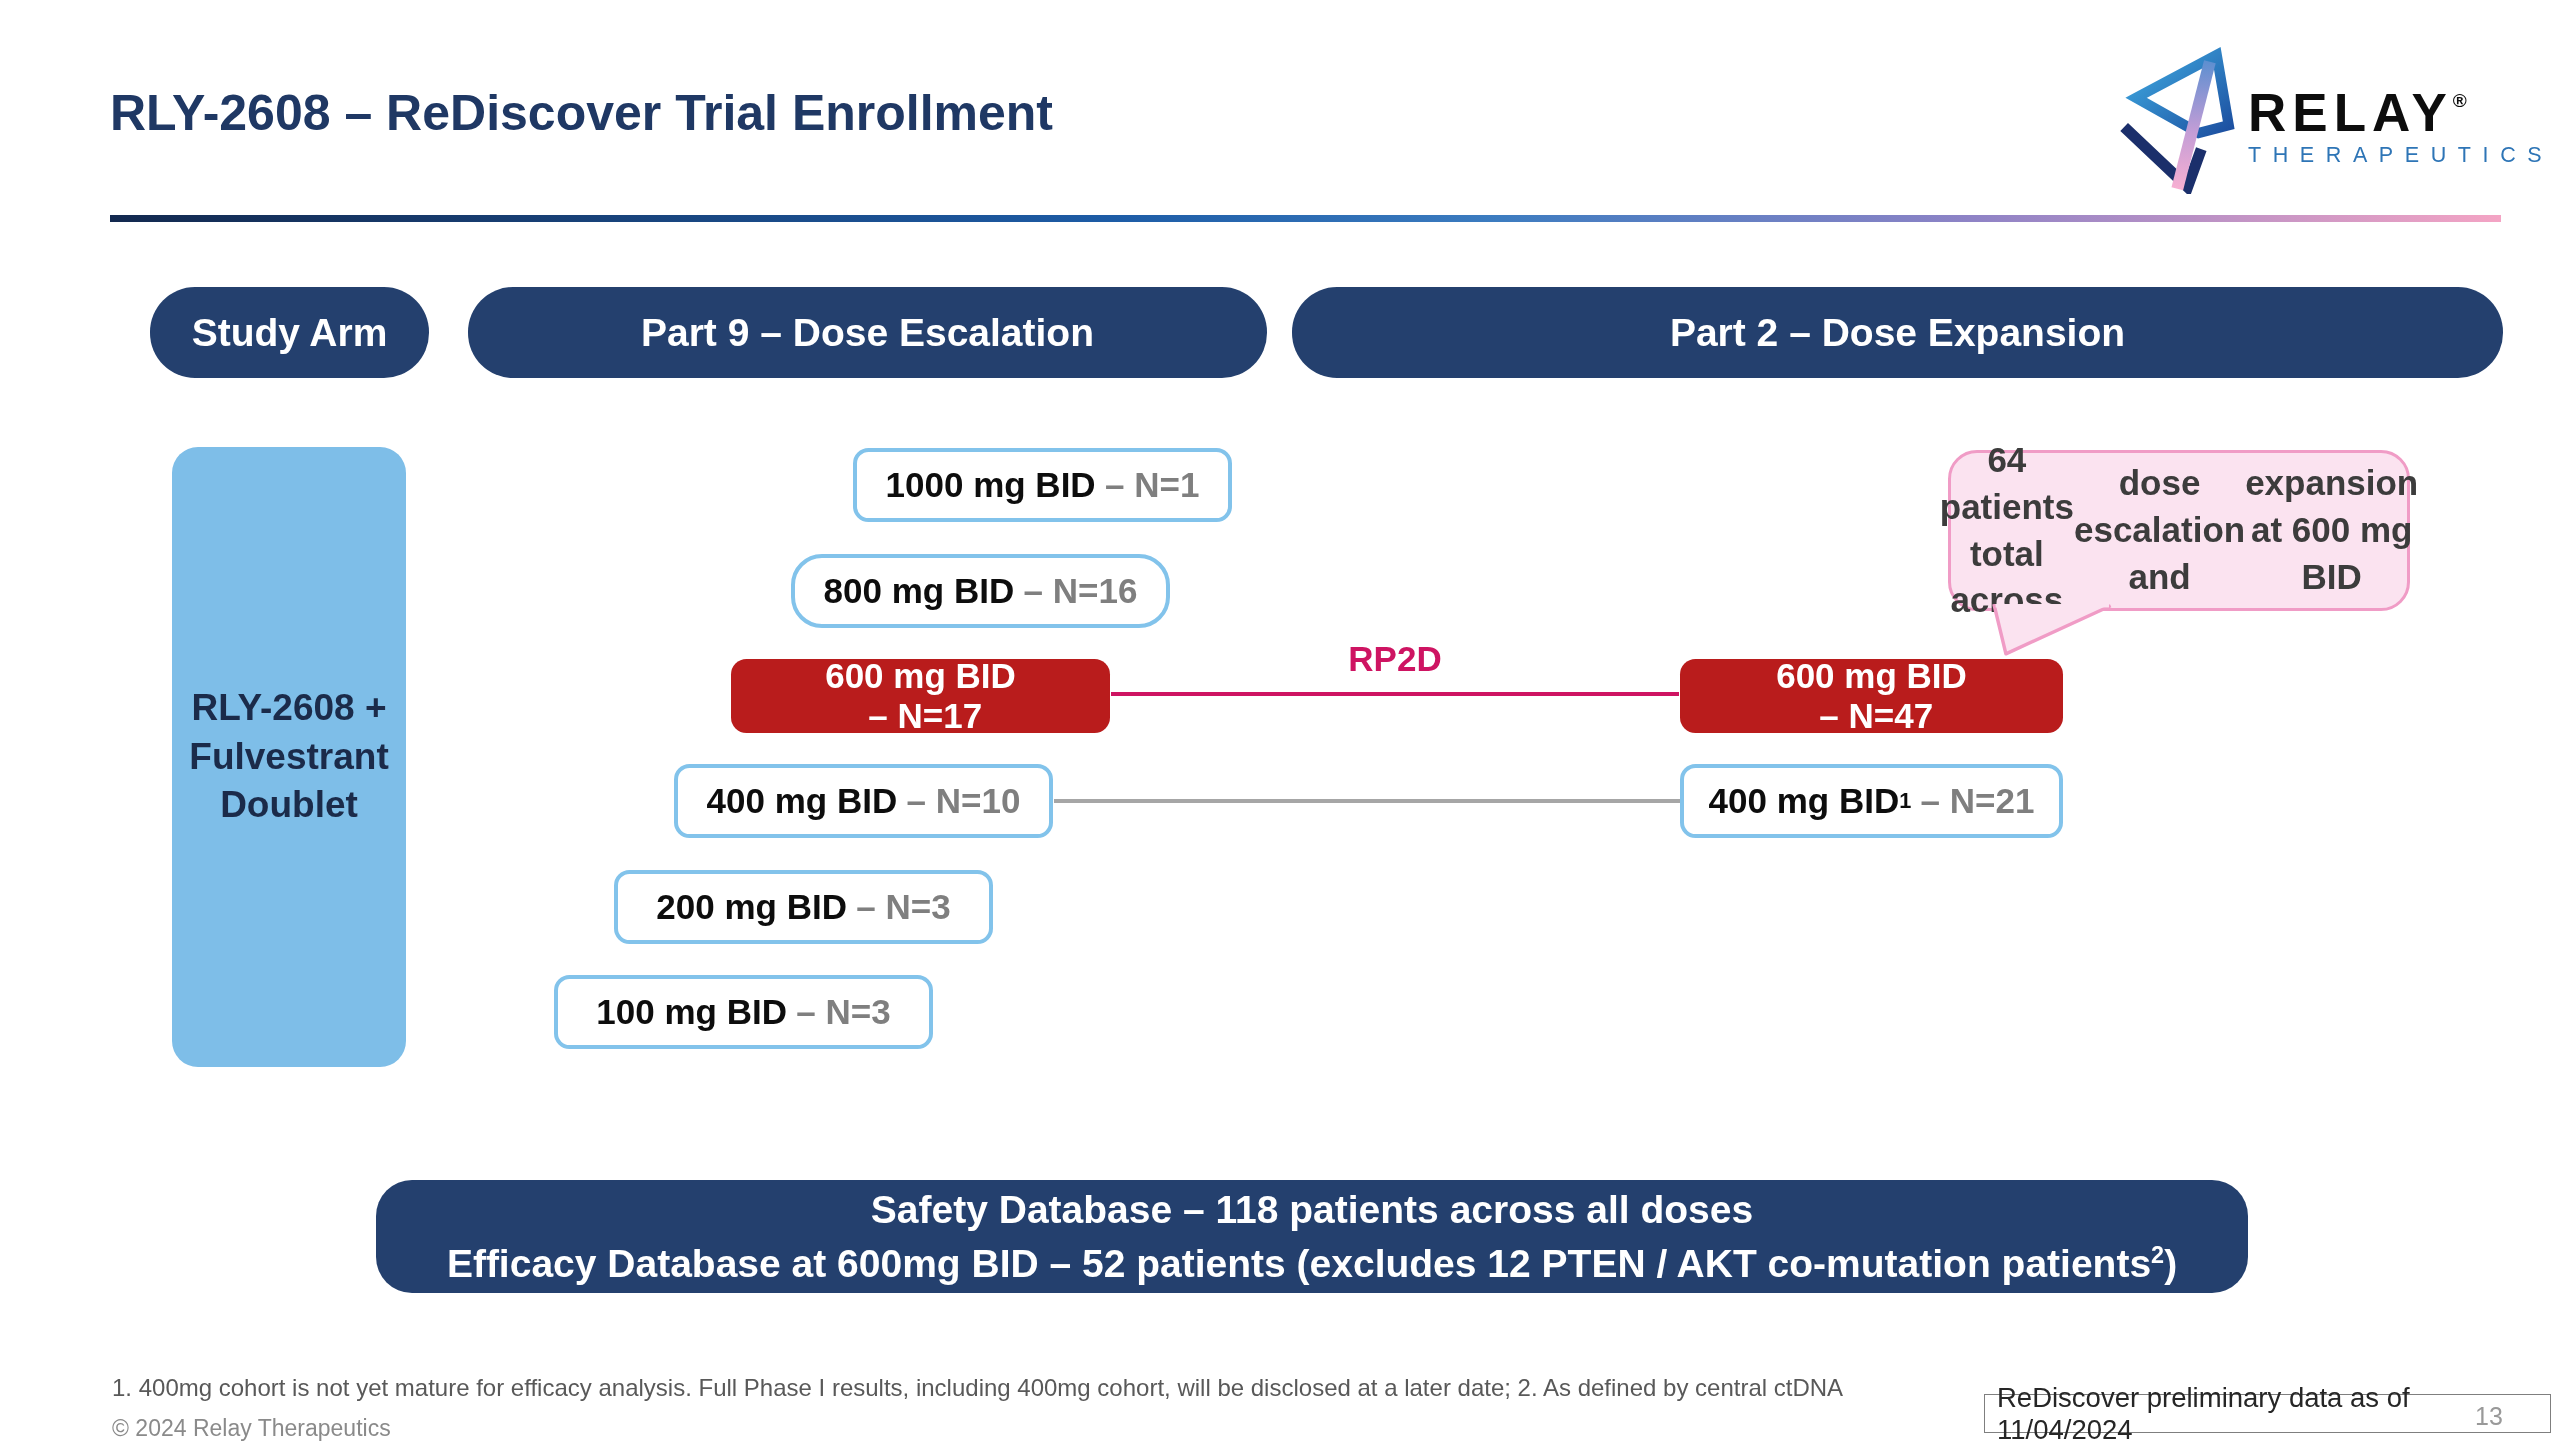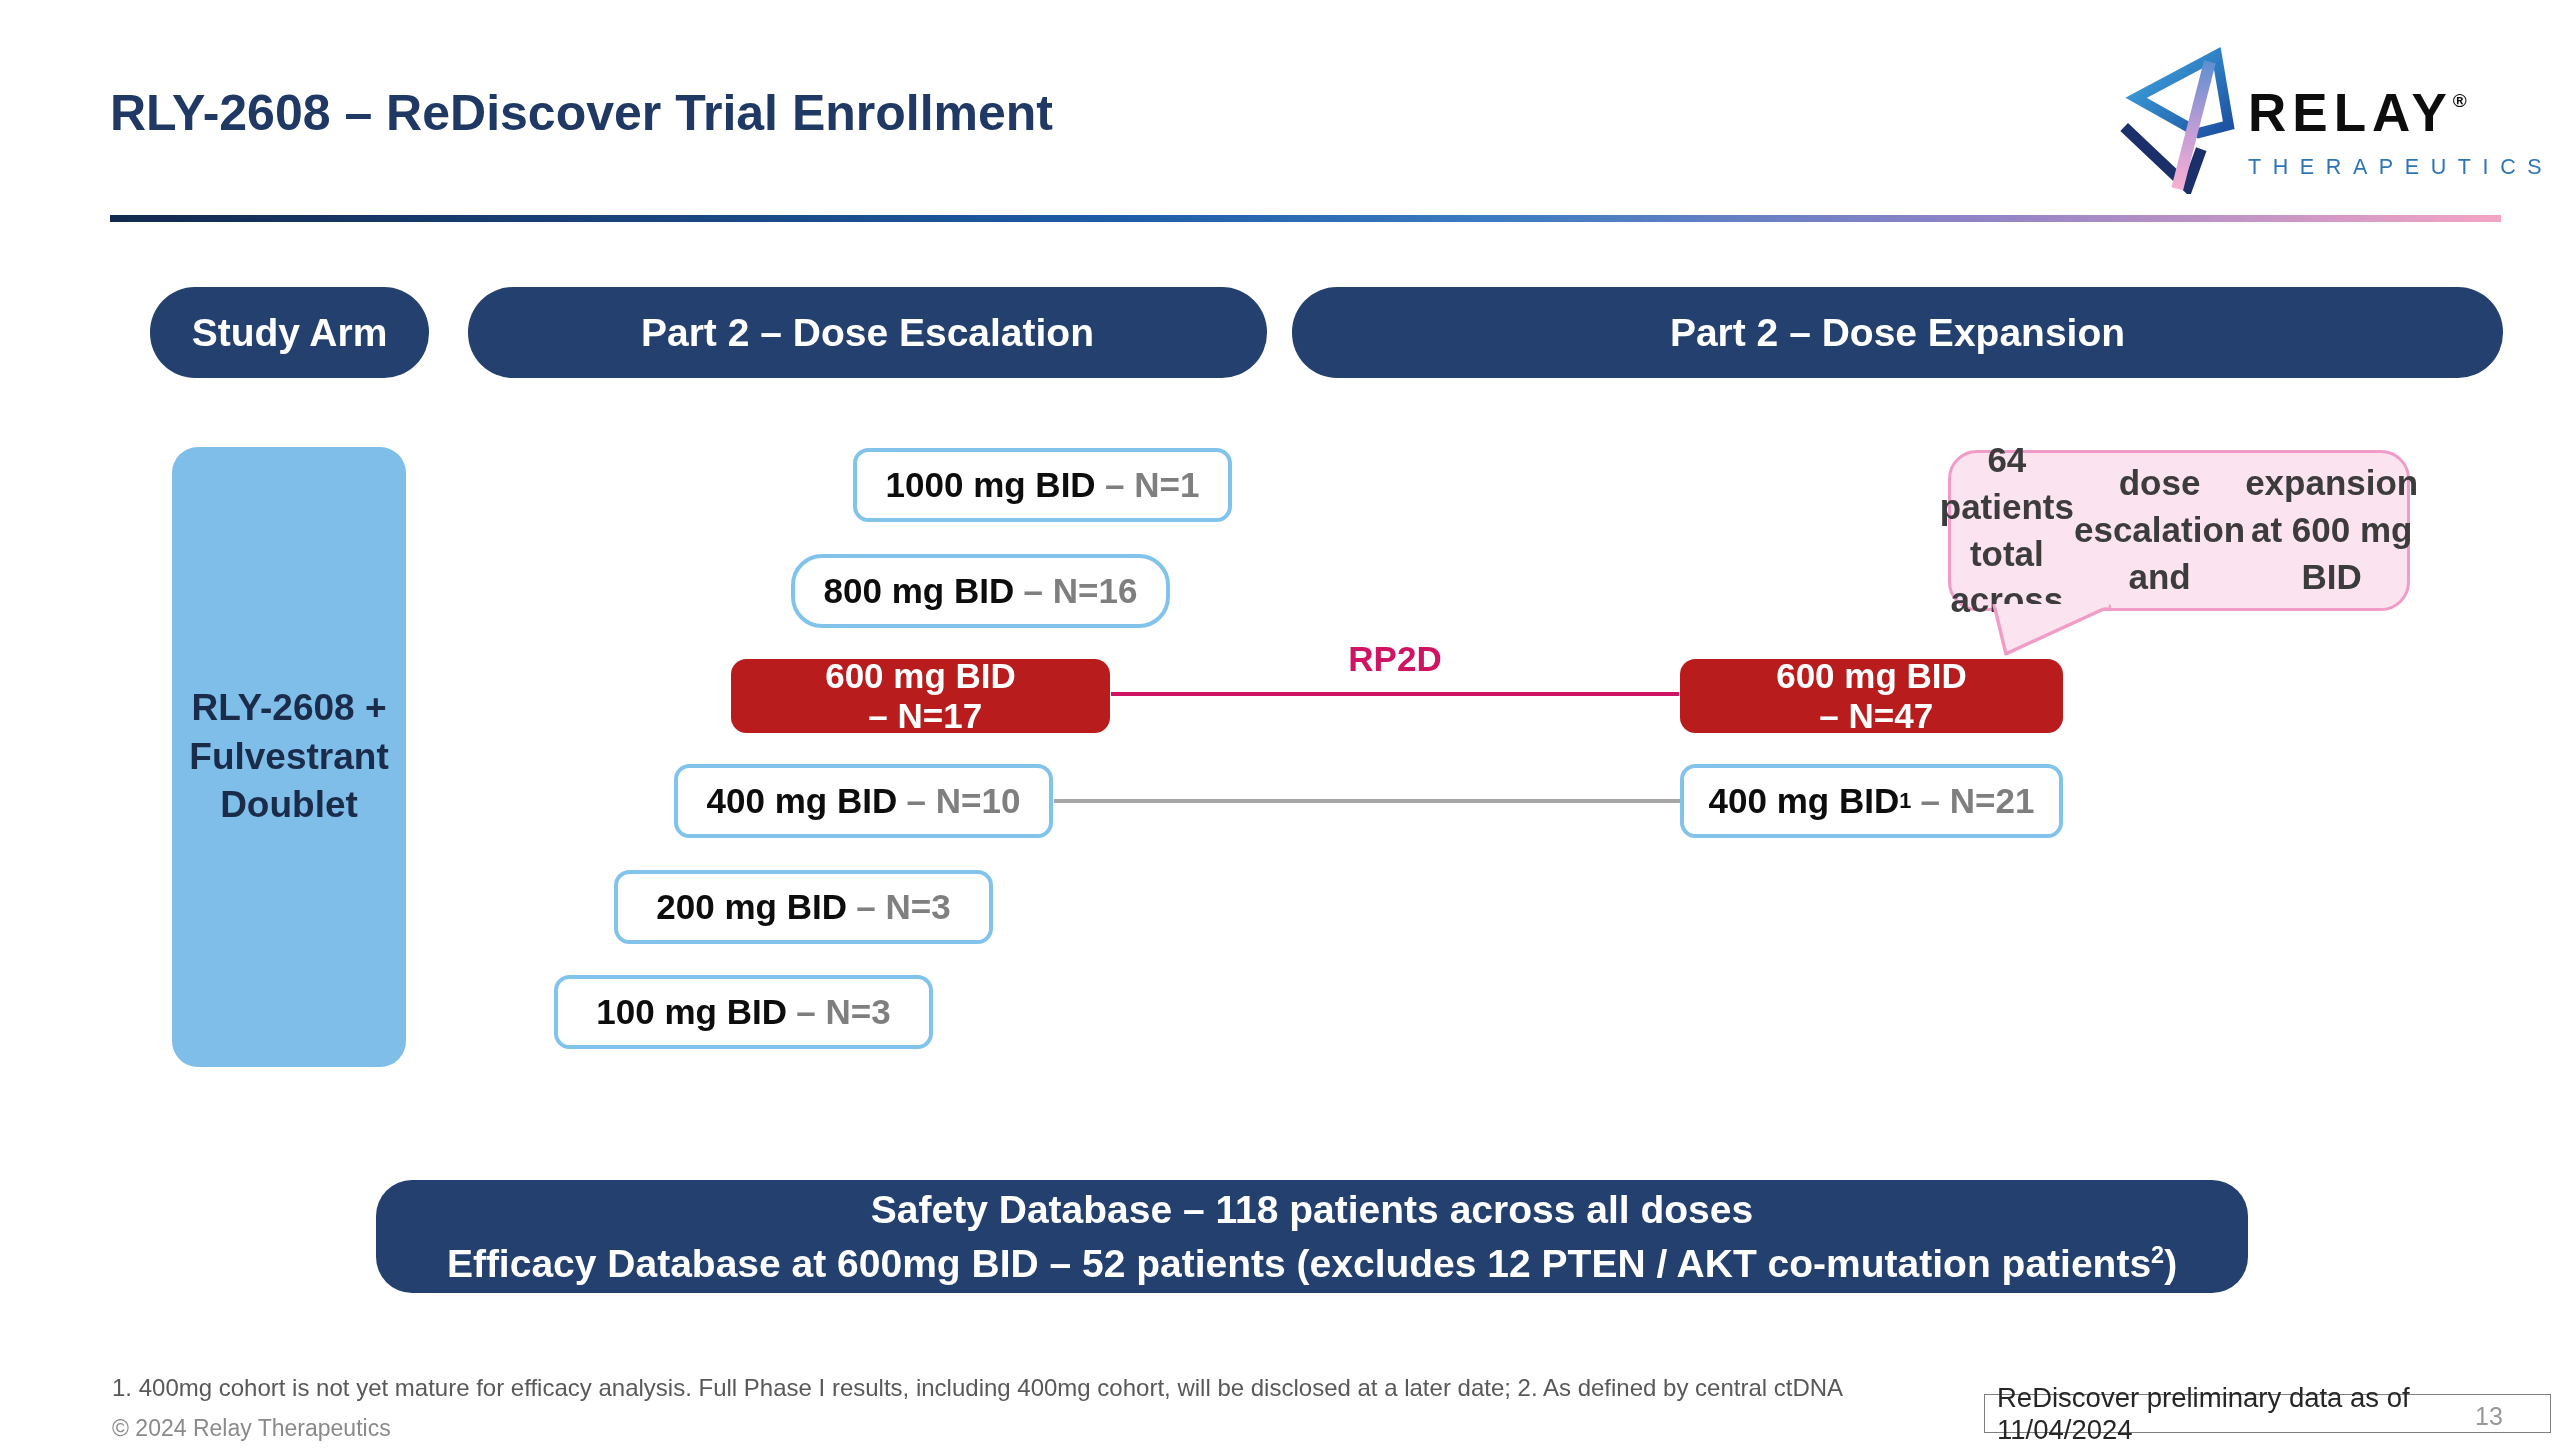--- a/index.html
+++ b/index.html
@@ -11,21 +11,21 @@
 
   .divider { position:absolute; left:110px; top:215px; width:2391px; height:6.9px;
     background:linear-gradient(90deg,#13294F 0%,#1D5CA6 42%,#3C7CC0 58%,#8F83C6 78%,#F4A4C4 100%); }
 
   
   .logo { position:absolute; left:2119px; top:41px; width:386px; height:146px; }
   .logo-mark { position:absolute; left:0; top:0; }
   .logo-text { position:absolute; left:129px; top:45px; }
   .logo-brand { font-size:53px; font-weight:800; color:#0D0D0D; letter-spacing:6px; line-height:1; }
   .logo-reg { font-size:19px; font-weight:700; color:#0D0D0D; vertical-align:24px; letter-spacing:0; }
-  .logo-sub { margin-top:16px; font-size:21.5px; font-weight:500; color:#2E75B6; letter-spacing:11.6px; }
+  .logo-sub { margin-top:4px; font-size:21.5px; font-weight:500; color:#2E75B6; letter-spacing:11.6px; }
 
   
   .pill { position:absolute; top:287px; height:91px; background:#24406E; border-radius:45px;
     display:flex; align-items:center; justify-content:center; color:#ffffff; font-size:39px; font-weight:700; }
   .pill-study { left:150px; width:279px; }
   .pill-part1 { left:468px; width:799px; }
   .pill-part2 { left:1292px; width:1211px; }
 
   
   .arm-box { position:absolute; left:172px; top:447px; width:234px; height:620px; background:#7EBEE8;
@@ -100,21 +100,21 @@
       <polyline points="6,100 80,170 96,126" fill="none" stroke="#1B2F6B" stroke-width="13"></polyline>
       <line x1="106" y1="24" x2="68" y2="172" stroke="url(#gpink)" stroke-width="14"></line>
     </svg>
     <div class="logo-text">
       <div class="logo-brand"><span>RELAY</span><span class="logo-reg">®</span></div>
       <div class="logo-sub">THERAPEUTICS</div>
     </div>
   </div>
 
   <div class="pill pill-study">Study Arm</div>
-  <div class="pill pill-part1">Part 2 – Dose Escalation</div>
+  <div class="pill pill-part1">Part 9 – Dose Escalation</div>
   <div class="pill pill-part2">Part 2 – Dose Expansion</div>
 
   <div class="arm-box">
     <span>RLY-2608 +</span>
     <span>Fulvestrant</span>
     <span>Doublet</span>
   </div>
 
   <div class="dose d1000">
     <span>1000 mg BID</span>

